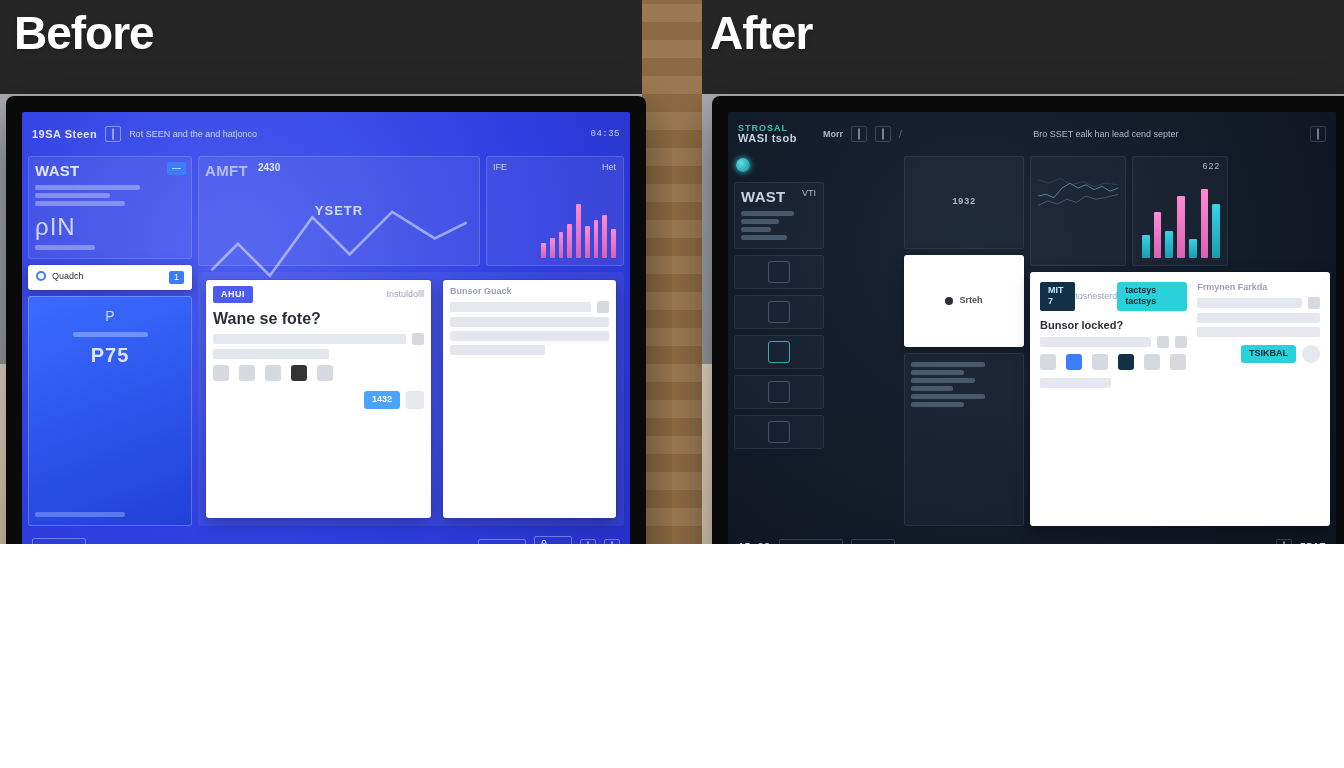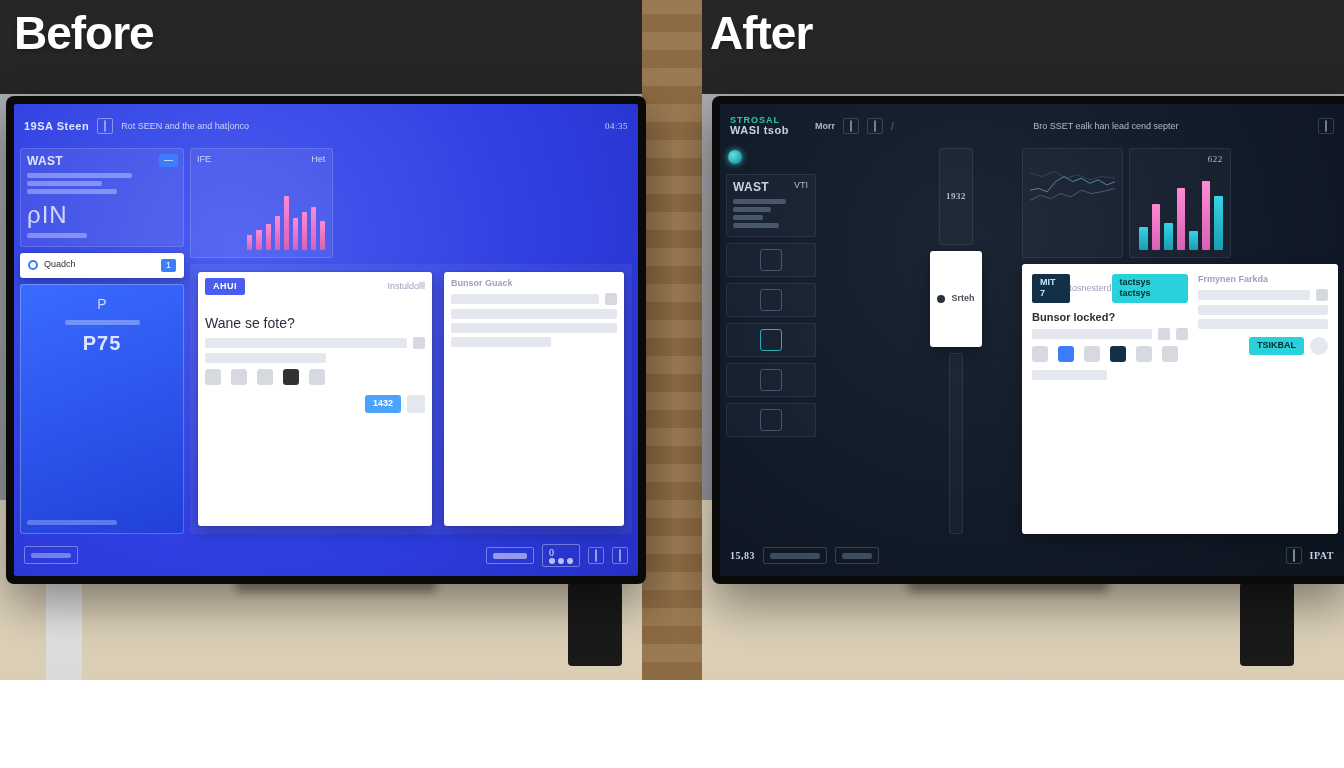--- a/index.html
+++ b/index.html
@@ -1,18 +1,18 @@
 <!DOCTYPE html>
 <html><head>
 <meta charset="utf-8">
 <style>
   * { box-sizing: border-box; margin: 0; padding: 0; }
   html, body { width: 1344px; height: 768px; overflow: hidden; font-family: -apple-system, "Segoe UI", Arial, sans-serif; }
   .stage {
-    width: 1344px; height: 680px; display: flex; position: relative;
+    width: 1344px; height: 544px; display: flex; position: relative;
     background: linear-gradient(180deg, #b0b2b6 0%, #909399 100%);
   }
   .divider { position: absolute; left: 670px; top: 0; width: 4px; height: 100%; background: #fff; }
   .half { flex: 1 1 50%; position: relative; overflow: hidden; }
   .section-title {
     position: absolute; top: 6px; left: 14px; z-index: 30;
     font-weight: 800; font-size: 46px; letter-spacing: -1px; color: #fff;
     text-shadow: 0 2px 4px rgba(0,0,0,.25);
   }
   .wallstrip { position: absolute; top: 0; left: 0; right: 0; height: 94px; background: #262626; }
@@ -40,21 +40,21 @@
   .standneck {
     position: absolute; bottom: 150px; left: 50%; transform: translateX(-50%);
     width: 58px; height: 30px; background: linear-gradient(180deg,#bfbfbf,#8a8a8a); z-index: 4;
   }
   .leg { position: absolute; bottom: 0; width: 36px; height: 100px; background: linear-gradient(180deg,#f0f0f0,#d8d8d8); z-index: 3; }
   .half.before .leg { left: 46px; }
   .monitor {
     position: absolute; top: 96px; left: 50%; transform: translateX(-50%);
     width: 640px; height: 488px; background: #0a0a0a; border-radius: 8px; z-index: 10;
     box-shadow: 0 20px 50px rgba(0,0,0,.45);
-    padding: 8px;
+    padding: 16px;
   }
   .half.before .monitor { left: calc(50% - 10px); }
   .half.after  .monitor { left: calc(50% + 24px); }
   .screen {
     width: 100%; height: 100%; border-radius: 2px; position: relative;
     display: grid;
     grid-template-columns: 164px 1fr;
     grid-template-rows: 32px 1fr 30px;
     gap: 6px;
     padding: 6px;
@@ -82,21 +82,21 @@
     box-shadow: 0 0 6px #2dc8cf;
   }
   .sidebar {
     grid-column: 1; grid-row: 2;
     display: flex; flex-direction: column; gap: 6px;
   }
   .panel { border-radius: 3px; padding: 6px 7px; font-size: 9px; line-height: 1.25; position: relative; }
   .screen.blue .panel { background: rgba(255,255,255,.07); box-shadow: inset 0 0 0 1px rgba(255,255,255,.15); }
   .screen.dark .panel { background: rgba(180,210,240,.04); box-shadow: inset 0 0 0 1px rgba(150,180,220,.12); }
   .panel.bright { background: #fff !important; color: #2a2f3a; box-shadow: 0 0 0 1px rgba(0,0,0,.06), 0 6px 16px rgba(0,0,0,.25) !important; }
-  .panel h5 { font-size: 12px; font-weight: 700; margin-bottom: 4px; letter-spacing: .3px; }
+  .panel h5 { font-size: 15px; font-weight: 700; margin-bottom: 4px; letter-spacing: .3px; }
   .ghostline { height: 5px; border-radius: 2px; margin: 3px 0; opacity: .45; }
   .screen.blue .ghostline { background: #cdd6ff; }
   .screen.dark .ghostline { background: #7f98b4; } .ghostline.w40{width:40%} .ghostline.w50{width:50%} .ghostline.w60{width:60%} .ghostline.w70{width:70%} .ghostline.w80{width:80%}
   .badge { display:inline-block; font-size:9px; padding:1px 5px; border-radius:2px; }
   .accent-pill { background:#3c7cff; color:#fff; }
   .side-card-big {
     flex: 1; display:flex; flex-direction:column; justify-content:space-between;
   }
   .bignum { font-size: 24px; font-weight: 400; letter-spacing: 1px; }
   .main {
@@ -130,24 +130,24 @@
   .iconrow .ic.filled { background:#3c7cff; }
   .footer {
     grid-column: 1 / 3; grid-row: 3;
     display:flex; align-items:center; gap:8px; padding: 0 4px; font-size:10px;
   }
   .footer .seg { padding:2px 6px; border-radius:2px; }
   .screen.blue .footer .seg { border:1px solid rgba(255,255,255,.35); }
   .screen.dark .footer .seg { border:1px solid rgba(160,190,220,.25); }
   .statdots { display:flex; gap:3px; align-items:center; }
   .statdots i { width:6px; height:6px; border-radius:50%; background: currentColor; opacity:.8; display:block; }
-  .mono { font-family: Liberation Serif, serif; letter-spacing:.5px; }
+  .mono { font-family: Liberation Mono, monospace; letter-spacing:.5px; }
   
   .main.dark4 { grid-template-columns: 120px 1fr 1fr 1fr; grid-template-rows: 110px 1fr; }
-  .main.dark4 .narrow { grid-column: 1; grid-row: 1 / 3; display:flex; flex-direction:column; gap:6px;align-items:center; }
+  .main.dark4 .narrow { grid-column: 1; grid-row: 1 / 3; display:flex; flex-direction:column; gap:6px; }
   .main.dark4 .narrow .panel { flex:1; display:flex; align-items:center; justify-content:center; }
   .mini-icon { width:22px; height:22px; border:1px solid rgba(150,200,230,.4); border-radius:3px; opacity:.8; }
 </style>
 </head>
 <body>
 
 <div class="stage">
   <div class="divider"></div>
 
   <div class="half before">
@@ -194,20 +194,28 @@
             <div style="text-align:center">
               <div style="font-size:14px;margin-top:6px;opacity:.9">P</div>
               <div class="ghostline w50" style="margin:6px auto;background:#bcd0ff"></div>
               <div style="font-size:20px;font-weight:700;letter-spacing:1px">P75</div>
             </div>
             <div class="ghostline w60" style="background:#9fb6ff"></div>
           </div>
         </div>
 
         <div class="main">
+          <div class="panel wide2">
+            <h5 style="opacity:.7">AMFT</h5>
+            <span style="position:absolute;top:6px;left:60px;font-size:10px;font-weight:700">2430</span>
+            <span class="center-label">YSETR</span>
+            <svg class="lineplot" viewBox="0 0 100 60">
+              <polyline points="2,40 12,30 24,42 40,20 54,34 70,18 86,28 98,22" fill="none" stroke="rgba(255,255,255,.6)" stroke-width="1"></polyline>
+            </svg>
+          </div>
           <div class="panel">
             <span class="tiny">IFE</span>
             <span class="corner">Het</span>
             <div class="bars">
               <span style="height:20%"></span>
                 <span style="height:26%"></span>
                 <span style="height:34%"></span>
               <span style="height:44%"></span>
                 <span style="height:70%"></span>
                 <span style="height:42%"></span>
@@ -216,21 +224,21 @@
                 <span style="height:38%"></span>
             </div>
           </div>
 
           <div class="content-card">
             <div class="panel bright">
               <div class="form-head">
                 <span class="badge" style="background:#4a5df0;color:#fff;font-weight:700;letter-spacing:.5px;padding:3px 8px">AHUI</span>
                 <span class="tiny" style="color:#8a8fb0">Instuldolll</span>
               </div>
-              <div style="font-size:14px;font-weight:400;margin:20px 0 4px">Wane se fote?</div>
+              <div style="font-size:16px;font-weight:700;margin:6px 0 4px">Wane se fote?</div>
               <div class="rowline">
                   <div class="field"></div>
                   <div class="sq"></div>
                 </div>
               <div class="rowline">
                   <div class="field" style="flex:0 0 55%"></div>
                 </div>
               <div class="iconrow">
                 <div class="ic"></div>
                 <div class="ic"></div>

